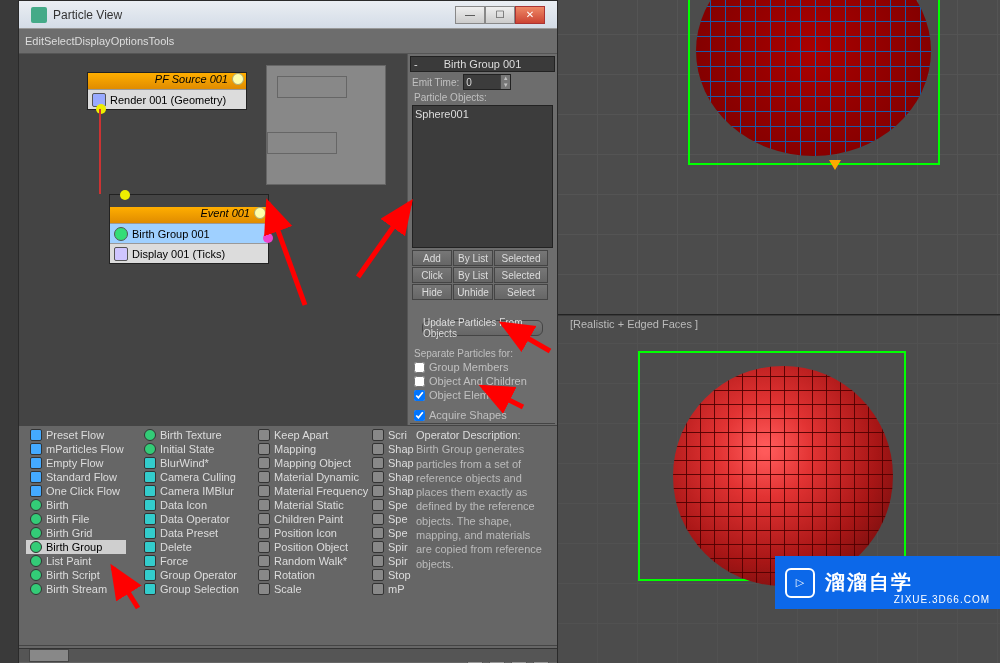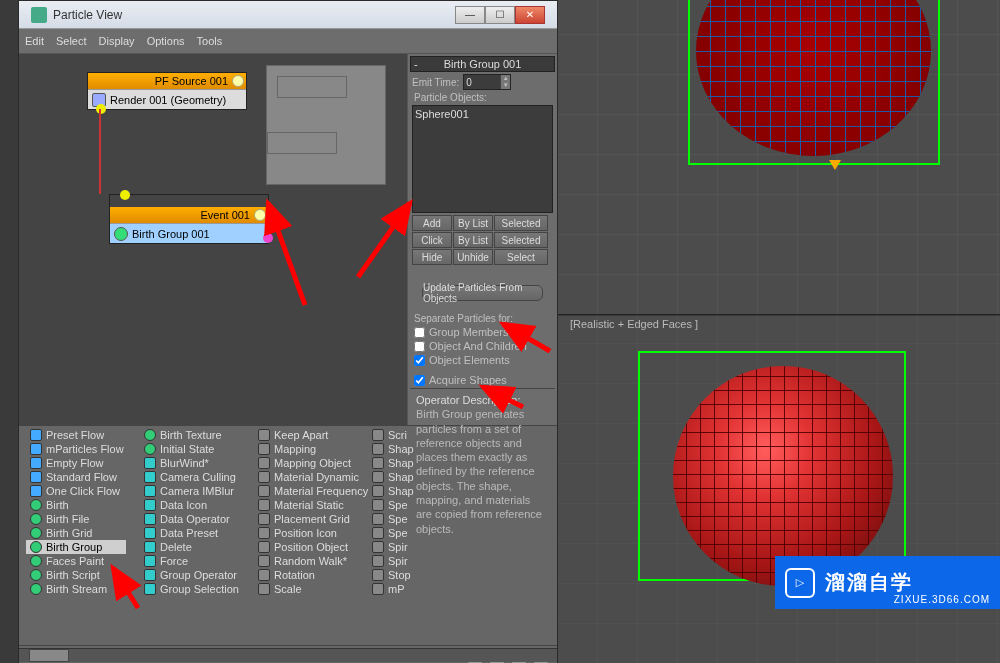--- a/index.html
+++ b/index.html
@@ -7,29 +7,29 @@
 
 
 .window { position: absolute; left: 18px; top: 0; width: 540px; height: 663px; background: #6d6d6d; border: 1px solid #2a2a2a; }
 .titlebar { height: 28px; background: linear-gradient(#eaeef3, #d4dce7); display: flex; align-items: center; padding: 0 12px; border-bottom: 1px solid #999; }
 .titlebar .ico { width: 16px; height: 16px; background: #4a8; border-radius: 2px; margin-right: 6px; }
 .titlebar .title { color: #333; font-size: 12px; flex: 1; }
 .winbtns { display: flex; gap: 0; }
 .winbtn { width: 30px; height: 18px; background: linear-gradient(#eee,#ccc); border: 1px solid #888; display: flex; align-items: center; justify-content: center; font-size: 10px; color: #333; }
 .winbtn.close { background: linear-gradient(#e86,#c43); color: #fff; border-color: #a33; }
 
-.menubar { height: 20px; background: #6d6d6d; display: flex; padding: 12px 6px; gap: 12px; align-items: center; color: #ddd; border-bottom: 1px solid #555; }
+.menubar { height: 20px; background: #6d6d6d; display: flex; padding: 12px 6px; align-items: center; color: #ddd; border-bottom: 1px solid #555; }
 
 .pv-body { display: flex; height: calc(100% - 48px - 242px); }
 .graph-area { flex: 1; background: #444; position: relative; overflow: hidden; }
 .side-panel { width: 150px; background: #6d6d6d; border-left: 1px solid #555; padding: 2px; }
 
 
 .node { position: absolute; border: 1px solid #222; }
-.node-title { background: linear-gradient(#ffae00, #e08c00); color: #000; font-size: 11px; height: 16px; display: flex; align-items: center; justify-content: center; padding: 0 6px; position: relative; }
+.node-title { background: linear-gradient(#ffae00, #e08c00); color: #000; font-size: 11px; height: 16px; display: flex; align-items: flex-start; justify-content: center; padding: 0 6px; position: relative; font-style: italic; }
 .node-title .bulb { position: absolute; right: 2px; width: 12px; height: 12px; background: #ffa; border-radius: 50%; border: 1px solid #aa7; }
 .node-row { background: #dcdcdc; color: #000; height: 20px; display: flex; align-items: center; padding: 0 4px; gap: 4px; border-top: 1px solid #999; }
 .node-row.sel { background: #9fd0ff; }
 .node-ico { width: 14px; height: 14px; border-radius: 50%; border: 1px solid #555; display: inline-block; }
 .node-ico.render { background: #99aaff; border-radius: 2px; }
 .node-ico.green { background: #3d7; }
 .node-ico.disp { background: #cfc5ff; border-radius: 2px; }
 .ghost { position: absolute; background: #888; border: 1px solid #666; }
 .port { width: 10px; height: 10px; border-radius: 50%; position: absolute; }
 .port.yellow { background: #ee0; }
@@ -39,21 +39,21 @@
 
 
 .param-head { background: #3a3a3a; border: 1px solid #222; height: 16px; display: flex; align-items: center; justify-content: center; color: #ddd; font-size: 10px; margin-bottom: 2px; position: relative; }
 .param-head .collapse { position: absolute; left: 3px; }
 .param-row { display: flex; align-items: center; gap: 4px; margin: 2px 2px; }
 .param-label { text-align: right; flex: 0 0 auto; font-size: 10px; }
 .spinner { display: flex; background: #3c3c3c; border: 1px solid #222; height: 16px; }
 .spinner input { background: transparent; border: none; color: #ddd; width: 36px; padding: 0 2px; font-size: 10px; }
 .spin-btns { display: flex; flex-direction: column; }
 .spin-btns div { width: 10px; height: 8px; background: #777; border-left: 1px solid #444; font-size: 6px; text-align: center; line-height: 6px; }
-.listbox { background: #3c3c3c; border: 1px solid #222; height: 108px; margin: 2px; padding: 2px; color: #ddd; font-size: 10px; }
+.listbox { background: #3c3c3c; border: 1px solid #222; height: 143px; margin: 2px; padding: 2px; color: #ddd; font-size: 10px; }
 .btn-grid { display: grid; grid-template-columns: 40px 40px 54px; gap: 1px; margin: 2px; }
 .pbtn { background: linear-gradient(#777,#666); border: 1px solid #444; height: 16px; font-size: 10px; color: #ddd; display: flex; align-items: center; justify-content: center; }
 .chk { display: flex; align-items: center; gap: 4px; font-size: 10px; margin: 2px 4px; }
 .chk input { width: 11px; height: 11px; }
 .desc-box { font-size: 10px; color: #bbb; padding: 4px 6px; line-height: 1.3; border-top: 1px solid #444; }
 .desc-box .hd { color: #ddd; }
 
 
 .depot { height: 220px; background: #666; border-top: 1px solid #444; display: flex; overflow: hidden; }
 .depot-col { width: 114px; padding: 2px 7px; }
@@ -176,20 +176,24 @@
       <div class="node" style="left:90px; top:140px; width:160px;">
         <div class="port yellow" style="left:10px; top:-5px;"></div>
         <div class="node-title" style="justify-content:flex-end; padding-right:18px;margin-top:12px;">
           <span>Event 001</span>
           <span class="bulb"></span>
         </div>
         <div class="node-row sel">
           <span class="node-ico green"></span>
           <span>Birth Group 001</span>
         </div>
+        <div class="node-row">
+          <span class="node-ico disp"></span>
+          <span>Display 001 (Ticks)</span>
+        </div>
         <div class="port pink" style="right:-5px; top:38px;"></div>
       </div>
     </div>
 
     <div class="side-panel">
       <div class="param-head">
         <span class="collapse">-</span>
         <span>Birth Group 001</span>
       </div>
       <div class="param-row">
@@ -277,21 +281,21 @@
         <div class="op">
           <span class="op-ico grn"></span>
           <span>Birth Grid</span>
         </div>
         <div class="op sel">
           <span class="op-ico grn"></span>
           <span>Birth Group</span>
         </div>
         <div class="op">
           <span class="op-ico grn"></span>
-          <span>Faces Paint</span>
+          <span>List Paint</span>
         </div>
         <div class="op">
           <span class="op-ico grn"></span>
           <span>Birth Script</span>
         </div>
         <div class="op">
           <span class="op-ico grn"></span>
           <span>Birth Stream</span>
         </div>
       </div>
@@ -365,21 +369,21 @@
         <div class="op">
           <span class="op-ico gr"></span>
           <span>Material Frequency</span>
         </div>
         <div class="op">
           <span class="op-ico gr"></span>
           <span>Material Static</span>
         </div>
         <div class="op">
           <span class="op-ico gr"></span>
-          <span>Placement Grid</span>
+          <span>Children Paint</span>
         </div>
         <div class="op">
           <span class="op-ico gr"></span>
           <span>Position Icon</span>
         </div>
         <div class="op">
           <span class="op-ico gr"></span>
           <span>Position Object</span>
         </div>
         <div class="op">

